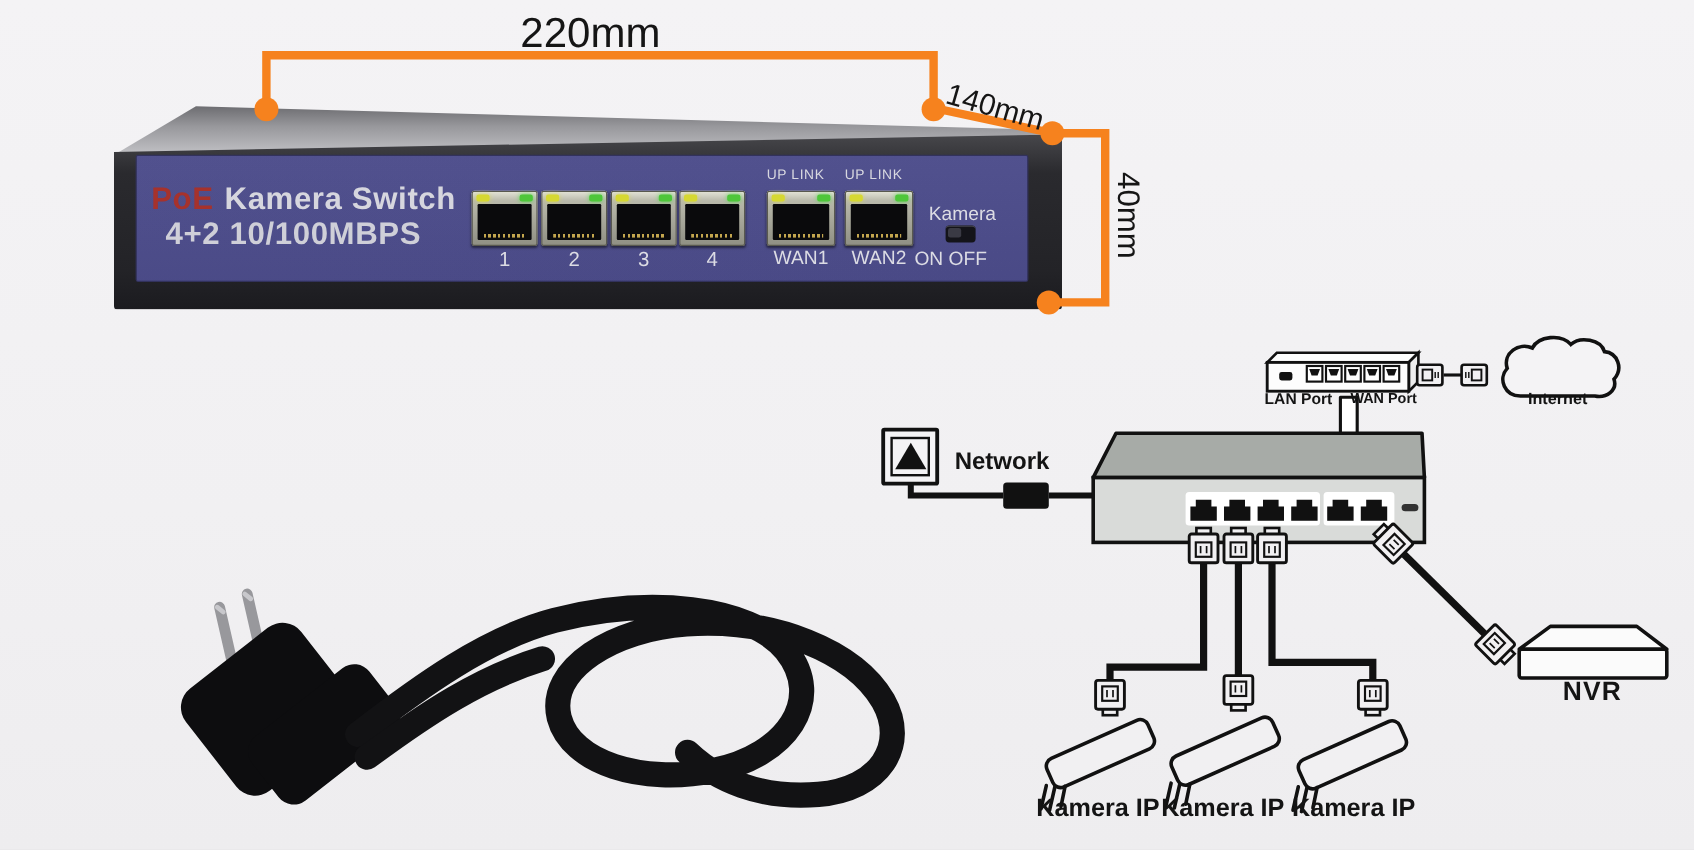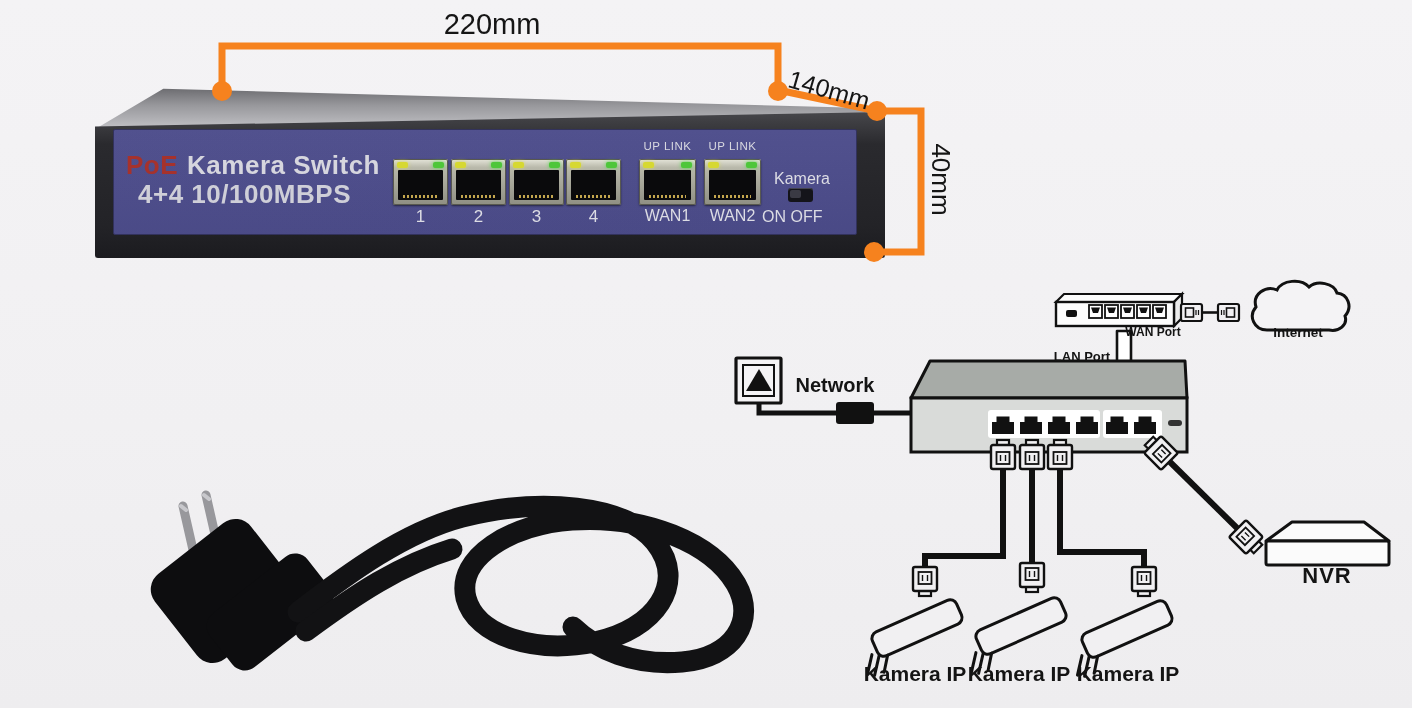--- a/index.html
+++ b/index.html
@@ -26,52 +26,52 @@
   .port{position:absolute;top:29px;width:55px;height:46px;border-radius:2px;
         background:linear-gradient(180deg,#e6e6da 0%,#b9b9ab 18%,#8f8f83 100%);
         box-shadow:inset 0 0 0 1px #59594f, 0 1px 2px rgba(0,0,0,.5);}
   .jack{position:absolute;left:5px;right:5px;top:11px;bottom:5px;background:#0a0a0c;border-radius:1px;}
   .jack::after{content:'';position:absolute;left:5px;right:5px;bottom:2px;height:3px;
         background:repeating-linear-gradient(90deg,#c3a64e 0 2px,transparent 2px 4px);}
   .led{position:absolute;top:3px;width:11px;height:6px;border-radius:2px;}
   .led-y{left:4px;background:#d6d832;box-shadow:0 0 4px #d8d860;}
   .led-g{right:4px;background:#4ec63a;box-shadow:0 0 4px #58d850;}
   .pnum{position:absolute;top:77px;width:55px;text-align:center;font-size:17px;color:#dcdce4;}
-  .uplnk{position:absolute;top:10px;width:57px;text-align:center;font-size:11.5px;letter-spacing:.5px;color:#d8d8e0;white-space:nowrap;}
+  .uplnk{position:absolute;top:10px;width:57px;text-align:left;font-size:11.5px;letter-spacing:.5px;color:#d8d8e0;white-space:nowrap;}
   .wlbl{position:absolute;top:77px;width:57px;text-align:center;font-size:16px;color:#dcdce4;}
   .extend{left:648px;top:40px;width:80px;text-align:center;font-size:16px;color:#dcdce4;}
   .toggle{left:674px;top:58px;width:25px;height:14px;background:#14141a;border-radius:3px;box-shadow:inset 0 1px 0 #44444e;}
   .toggle::after{content:'';position:absolute;left:2px;top:2px;width:11px;height:8px;background:#3a3a44;border-radius:2px;}
   .onoff{left:648px;top:78px;width:84px;text-align:left;font-size:16px;color:#dcdce4;white-space:nowrap;}
 
   
   .dim{color:#151515;}
-  .dim-220{left:392px;top:8px;width:200px;text-align:center;font-size:29px;}
+  .dim-220{left:392px;top:8px;width:200px;text-align:center;font-size:35px;}
   .dim-140{left:789px;top:64px;width:100px;font-size:25px;transform:rotate(16deg);transform-origin:left center;}
   .dim-40{left:890px;top:164px;width:100px;text-align:center;font-size:26px;transform:rotate(90deg);}
   .dlbl{color:#141414;font-weight:bold;text-align:center;white-space:nowrap;}
-  .lbl-lan{left:1048px;top:325px;width:68px;font-size:13px;margin-top:24px;}
+  .lbl-lan{left:1048px;top:325px;width:68px;font-size:13px;}
   .lbl-wan{left:1120px;top:325px;width:66px;font-size:12px;}
   .lbl-inet{left:1258px;top:309px;width:80px;font-size:13.5px;margin-top:16px;}
   .lbl-zas{left:790px;top:374px;width:90px;font-size:20px;}
   .lbl-nvr{left:1287px;top:563px;width:80px;font-size:22px;letter-spacing:1px;}
   .lbl-cam{top:662px;width:104px;font-size:21px;}
 </style>
 </head>
 <body>
 
 <div class="canvas">
 
   <div class="abs sw-top"></div>
   <div class="abs sw-body"></div>
   <div class="abs sw-panel">
     <div class="abs p-title">
       <span class="brand">PoE</span><span>Kamera Switch</span>
     </div>
-    <div class="abs p-sub">4+4 10/100MBPS</div>
+    <div class="abs p-sub">4+2 10/100MBPS</div>
 
     <div class="port" style="left:279px">
         <i class="led led-y"></i>
         <i class="led led-g"></i>
         <div class="jack"></div>
       </div>
     <div class="port" style="left:337px">
         <i class="led led-y"></i>
         <i class="led led-g"></i>
         <div class="jack"></div>

